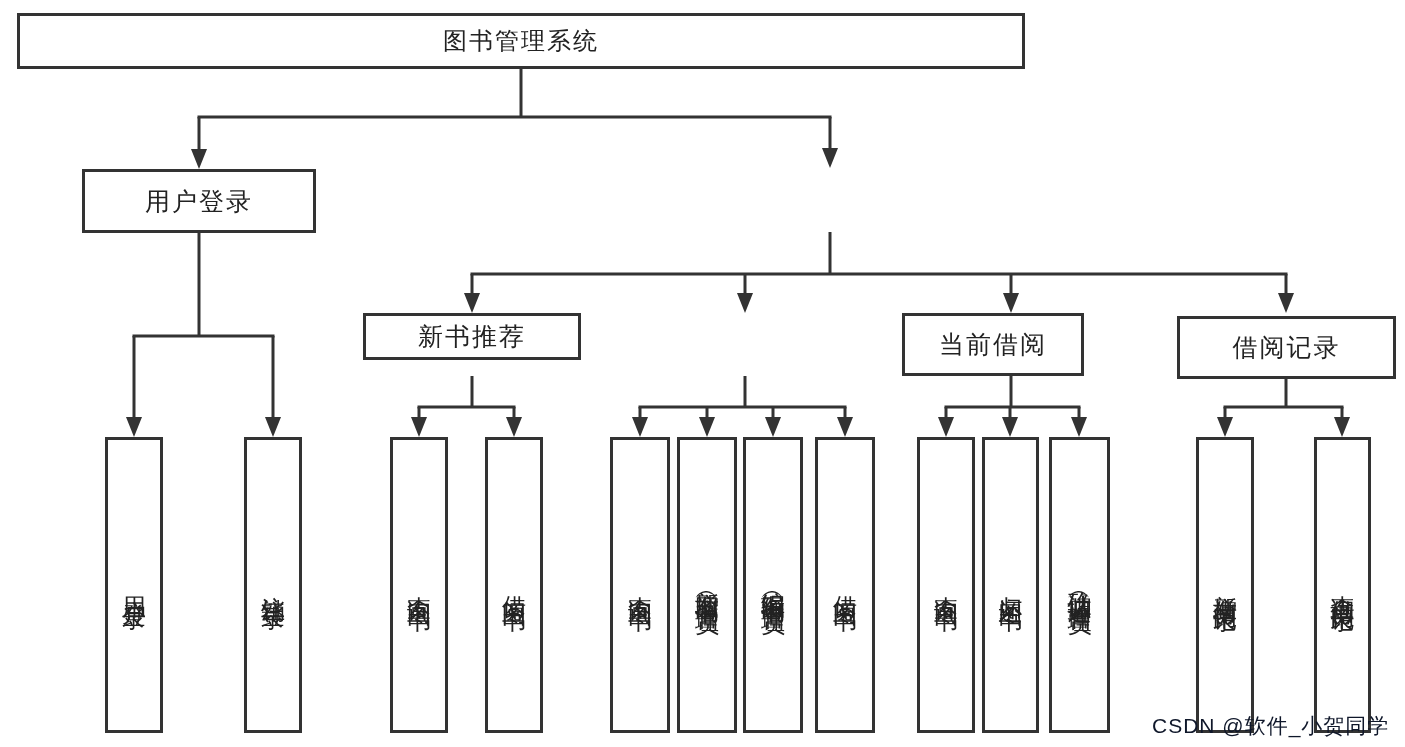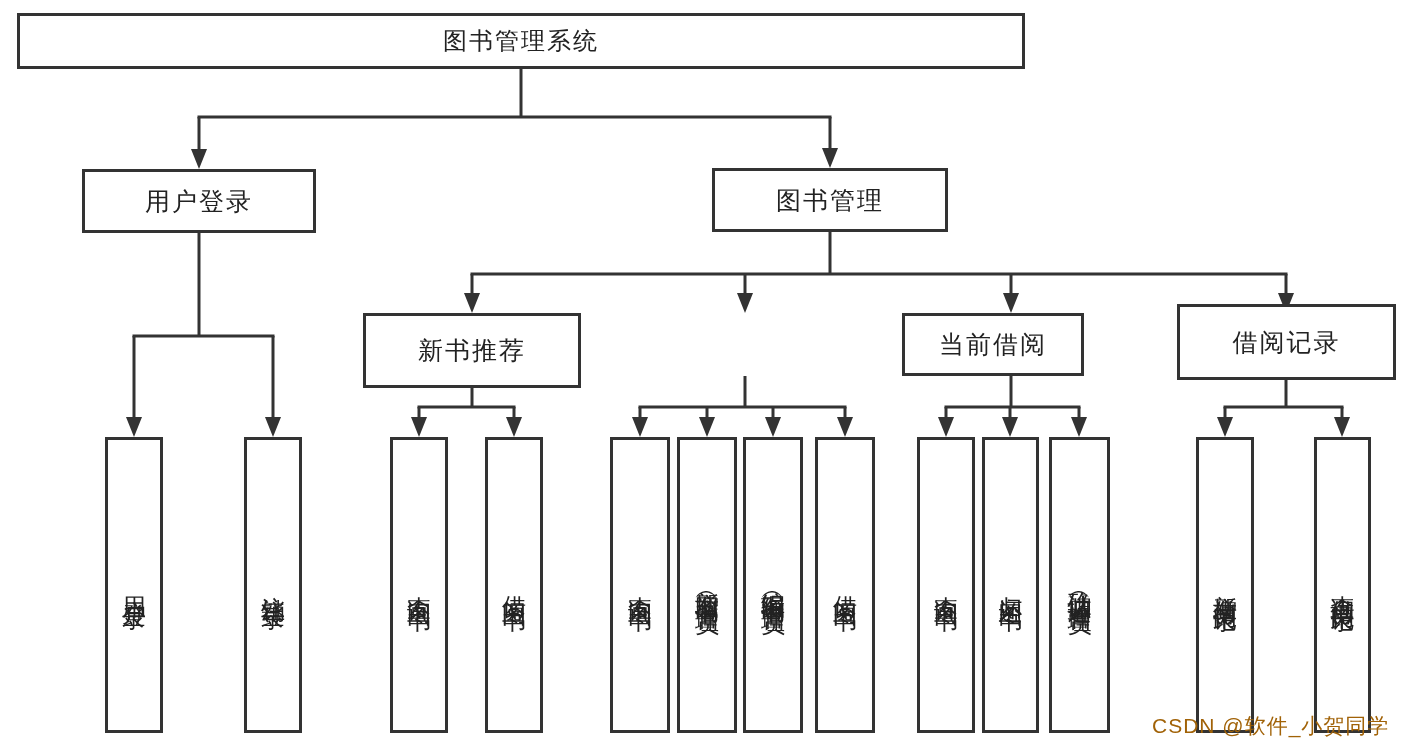--- a/index.html
+++ b/index.html
@@ -49,21 +49,21 @@
     line-height: 1;
   }
   .leaf.long {
     letter-spacing: 3px;
   }
   .watermark {
     position: absolute;
     left: 1152px;
     top: 712px;
     font-size: 21px;
-    color: #a16207;
+    color: #0f172a;
     white-space: nowrap;
     z-index: 3;
     letter-spacing: 1px;
   }
 </style>
 </head>
 <body>
 
 <div class="canvas">
 
@@ -133,25 +133,24 @@
       <polygon points="1002,417 1018,417 1010,437"></polygon>
       <polygon points="1071,417 1087,417 1079,437"></polygon>
       <polygon points="1217,417 1233,417 1225,437"></polygon>
       <polygon points="1334,417 1350,417 1342,437"></polygon>
     </g>
   </svg>
 
   <div class="box hbox root-box" style="left:17px; top:13px; width:1008px; height:56px;">图书管理系统</div>
 
   <div class="box hbox" style="left:82px; top:169px; width:234px; height:64px;">用户登录</div>
-  <div class="box hbox" style="left:712px; top:168px; width:236px; height:64px;">图书管理</div>
 
-  <div class="box hbox" style="left:363px; top:313px; width:218px; height:75px;">新书推荐</div>
+  <div class="box hbox" style="left:363px; top:313px; width:218px; height:47px;">新书推荐</div>
   <div class="box hbox" style="left:902px; top:313px; width:182px; height:63px;">当前借阅</div>
-  <div class="box hbox" style="left:1177px; top:304px; width:219px; height:76px;">借阅记录</div>
+  <div class="box hbox" style="left:1177px; top:316px; width:219px; height:63px;">借阅记录</div>
 
   <div class="box leaf" style="left:105px; top:437px; width:58px; height:296px;">用户登录</div>
   <div class="box leaf" style="left:244px; top:437px; width:58px; height:296px;">注销登录</div>
 
   <div class="box leaf" style="left:390px; top:437px; width:58px; height:296px;">查询图书</div>
   <div class="box leaf" style="left:485px; top:437px; width:58px; height:296px;">借阅图书</div>
 
   <div class="box leaf" style="left:610px; top:437px; width:60px; height:296px;">查询图书</div>
   <div class="box leaf long" style="left:677px; top:437px; width:60px; height:296px;">新增图书（管理员）</div>
   <div class="box leaf long" style="left:743px; top:437px; width:60px; height:296px;">编辑图书（管理员）</div>

